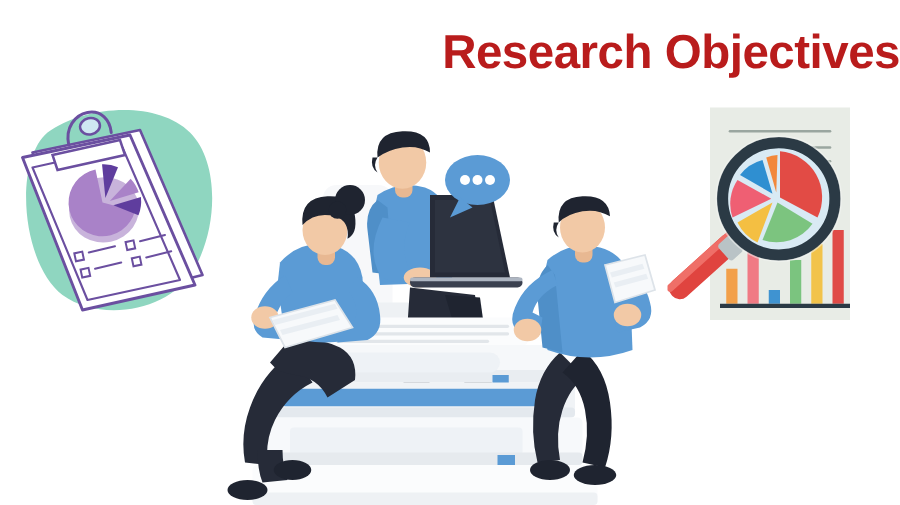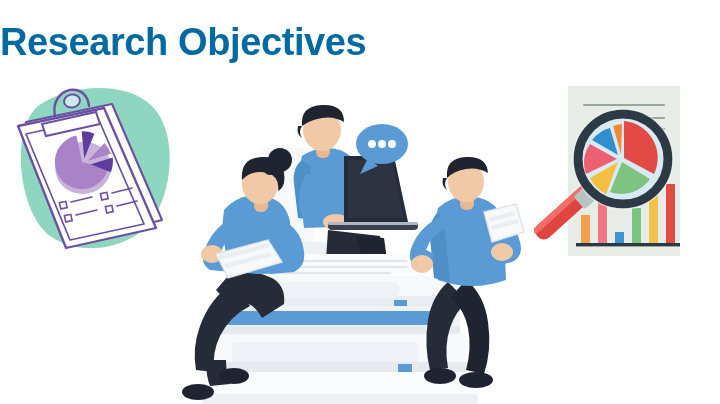--- a/index.html
+++ b/index.html
@@ -15,26 +15,26 @@
     width: 720px;
     height: 404px;
     background: #ffffff;
     overflow: hidden;
   }
   #page-title {
     position: absolute;
     left: 0;
     top: 22px;
     width: 720px;
-    text-align: left;
+    text-align: right;
     font-family: "Liberation Sans", sans-serif;
     font-weight: bold;
     font-size: 38px;
     letter-spacing: -0.4px;
-    color: #0369a1;
+    color: #b91c1c;
     line-height: 1.1;
     white-space: nowrap;
   }
   .art {
     position: absolute;
     display: block;
   }
   #clipboard-art { left: 8px; top: 78px; }
   #report-art    { left: 534px; top: 82px; }
   #scene-art     { left: 150px; top: 104px; }

